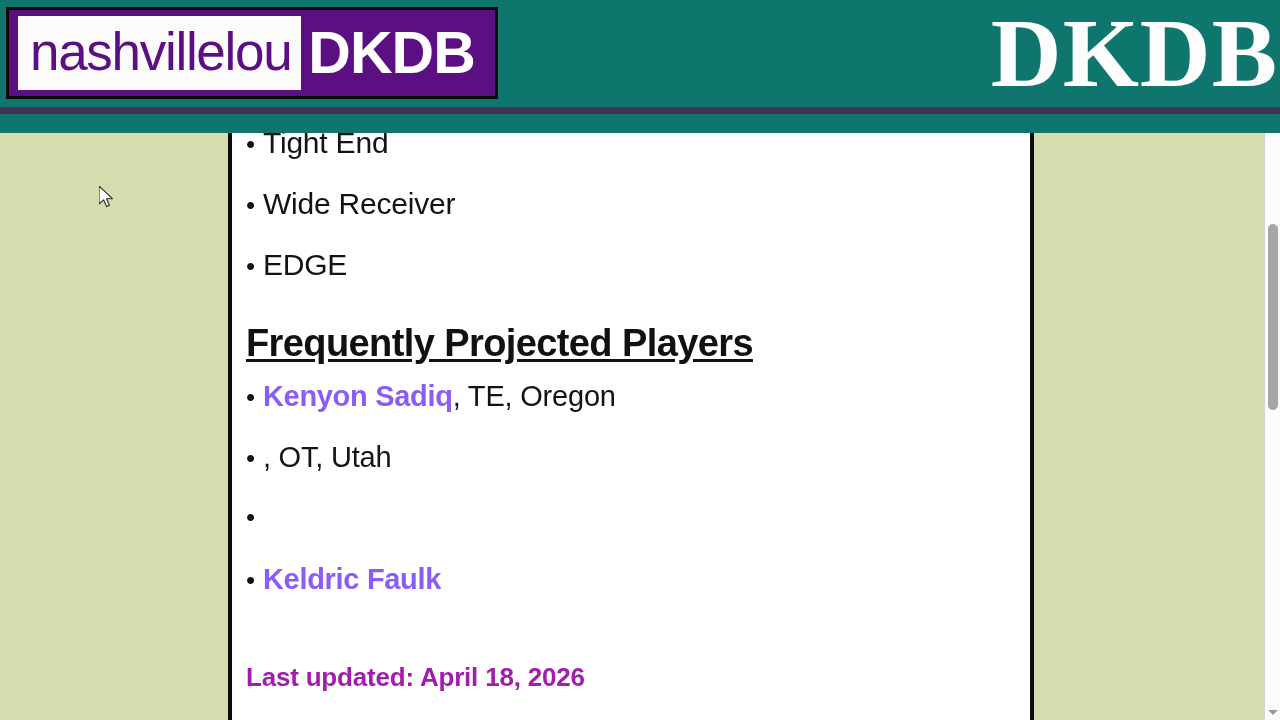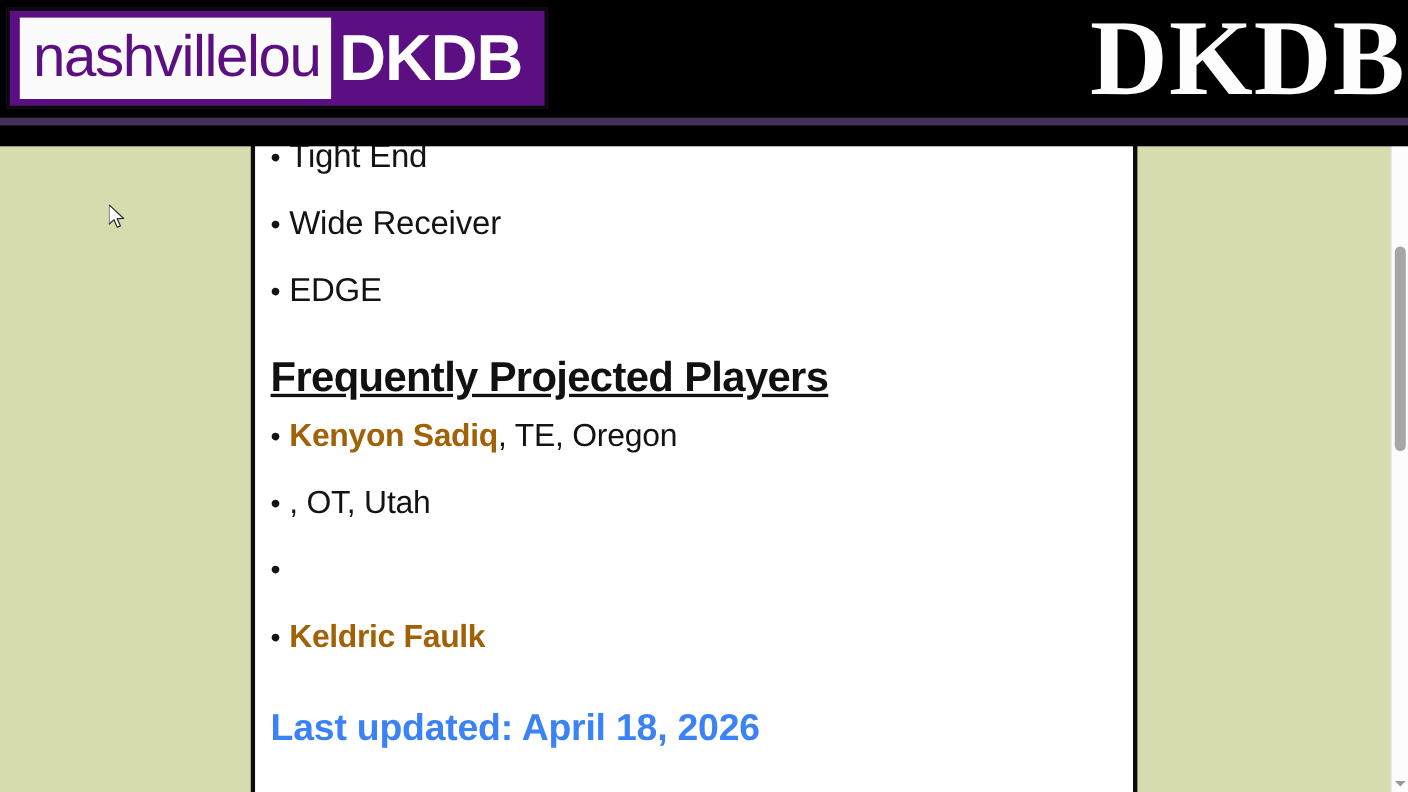--- a/index.html
+++ b/index.html
@@ -7,21 +7,21 @@
     width:1280px; height:720px;
     overflow:hidden;
     background:#d7dcae;
     font-family:"Liberation Sans", sans-serif;
   }
 
   
   #top-banner{
     position:absolute; top:0; left:0;
     width:1280px; height:133px;
-    background:#000000;
+    background:#0f766e;
     z-index:20;
   }
   #banner-purple-strip{
     position:absolute; top:107px; left:0;
     width:1280px; height:7px;
     background:#443055;
     z-index:20;
   }
 
   
@@ -133,35 +133,35 @@
     text-decoration:underline;
     text-underline-offset:3px;
     letter-spacing:-0.6px;
     line-height:1.05;
     display:inline-block;
   }
 
   #player-list{ margin-top:18px; }
   #player-list .bullet-line{ height:61px; font-size:29px; }
   .player-name{
-    color:#a16207;
+    color:#8b5cf6;
     font-weight:700;
     letter-spacing:-0.3px;
   }
   .player-meta{
     color:#131313;
     font-weight:400;
     letter-spacing:-0.2px;
   }
 
   #footer-note{
-    margin-top:17px;
-    font-size:34px;
-    font-weight:700;
-    color:#3b82f6;
+    margin-top:36px;
+    font-size:26px;
+    font-weight:700;
+    color:#a21caf;
     letter-spacing:-0.2px;
   }
 
   
   #scrollbar{
     position:absolute;
     top:114px; right:0;
     width:16px; height:606px;
     background:#fcfcfc;
     border-left:1px solid #d4d4d4;

